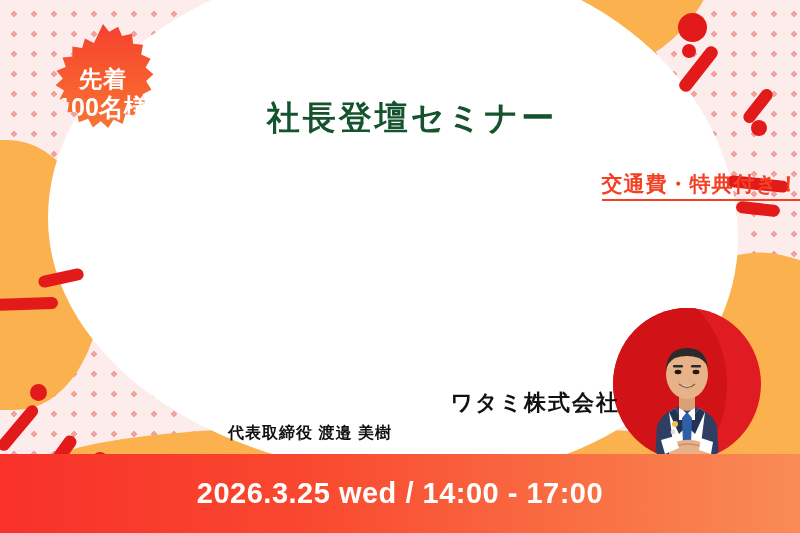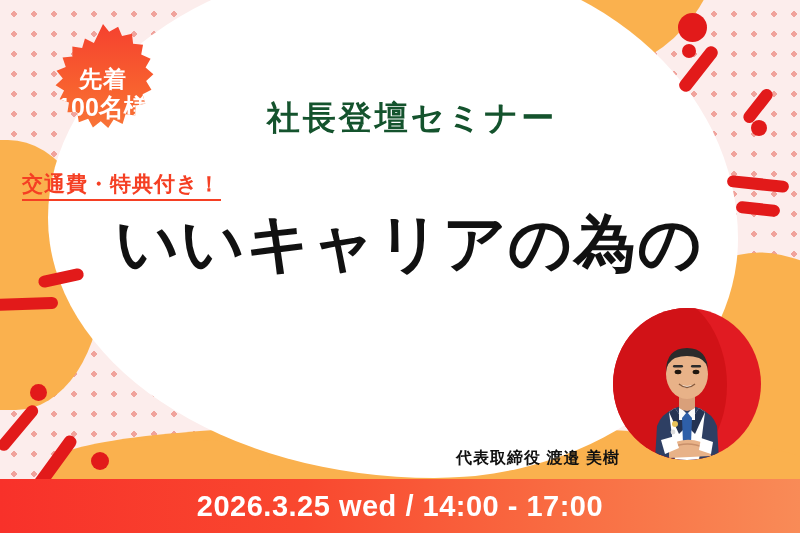--- a/index.html
+++ b/index.html
@@ -143,21 +143,21 @@
     text-align:center;
     font-size:33px;
     font-weight:bold;
     color:#14532d;
     letter-spacing:3px;
     padding-left:24px;
   }
   .subhead{
     position:absolute;
     left:0;right:0;top:170px;
-    text-align:left;
+    text-align:right;
     font-size:21px;
     font-weight:bold;
     color:#F53F23;
     letter-spacing:1px;
     padding-left:22px;
   }
   .subhead span{
     border-bottom:2px solid #F53F23;
     padding-bottom:4px;
   }
@@ -177,34 +177,34 @@
     left:0; top:388px;
     width:620px;
     text-align:right;
     font-size:22px;
     font-weight:bold;
     color:#111111;
     letter-spacing:2px;
   }
   .person{
     position:absolute;
-    left:0; top:448px;
+    left:0; top:423px;
     width:620px;
-    text-align:right;
+    text-align:center;
     font-size:16px;
     font-weight:bold;
     color:#111111;
     letter-spacing:1px;
   }
 
   
   .datebar{
     position:absolute;
     left:0;right:0;bottom:0;
-    height:54px;
+    height:79px;
     background:linear-gradient(90deg,#F8312A 0%,#F9482F 38%,#F96C42 70%,#F98B57 100%);
     display:flex;
     align-items:center;
     justify-content:center;
     margin-top:44px;
   }
   .datebar .txt{
     color:#ffffff;
     font-size:29px;
     font-weight:bold;
@@ -287,22 +287,22 @@
     <div class="l2">100名様</div>
   </div>
 
   <div class="kicker">社長登壇セミナー</div>
 
   <div class="subhead">
     <span>交通費・特典付き！</span>
   </div>
 
   <div class="title">
-    <div>いいキャリアの為の</div>
-  </div>
-
+  </div>
+
+  <div class="company">ワタミ株式会社</div>
   <div class="person">代表取締役 渡邉 美樹</div>
 
   <div class="datebar">
     <div class="txt">2026.3.25 wed / 14:00 - 17:00</div>
   </div>
 
 </div>
 
 </body></html>

